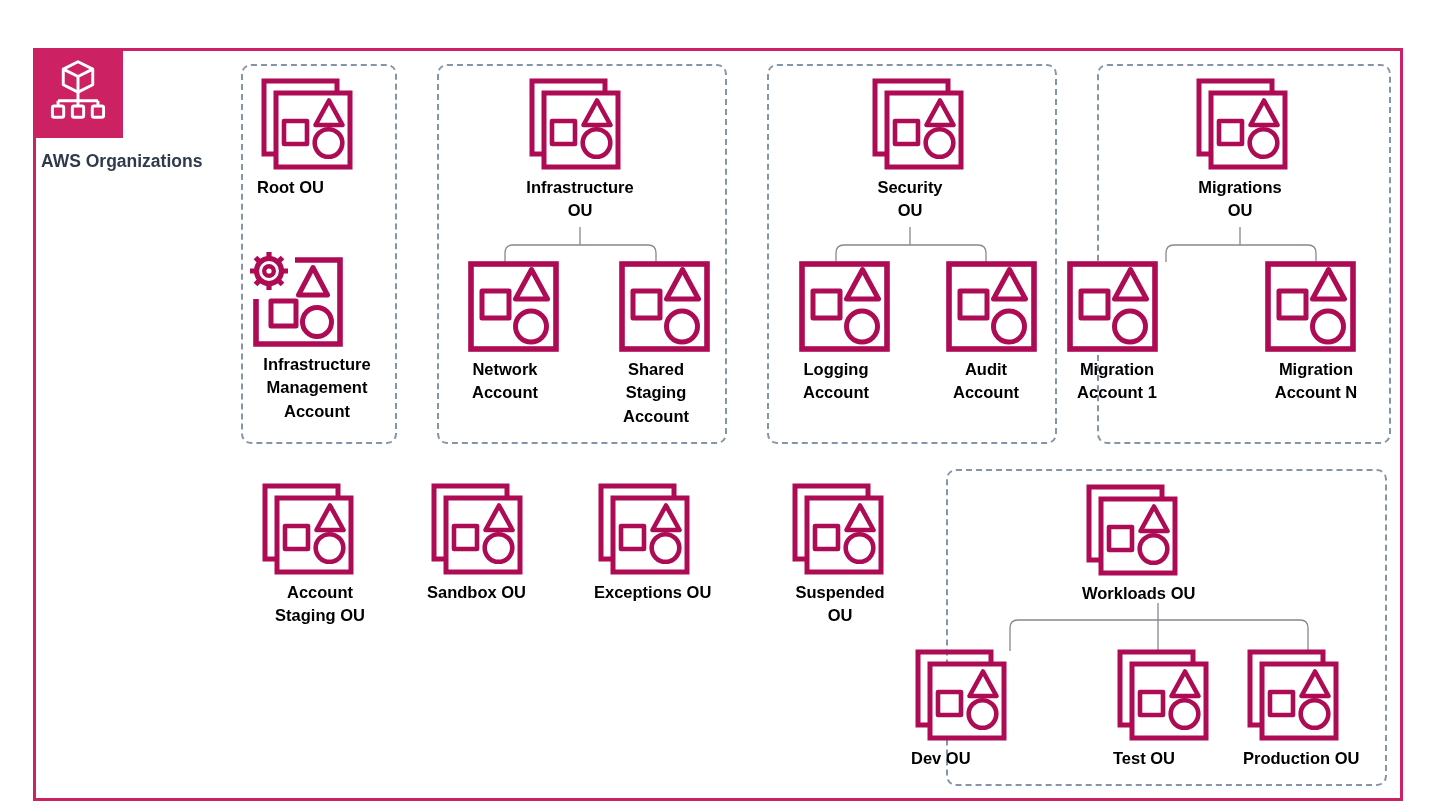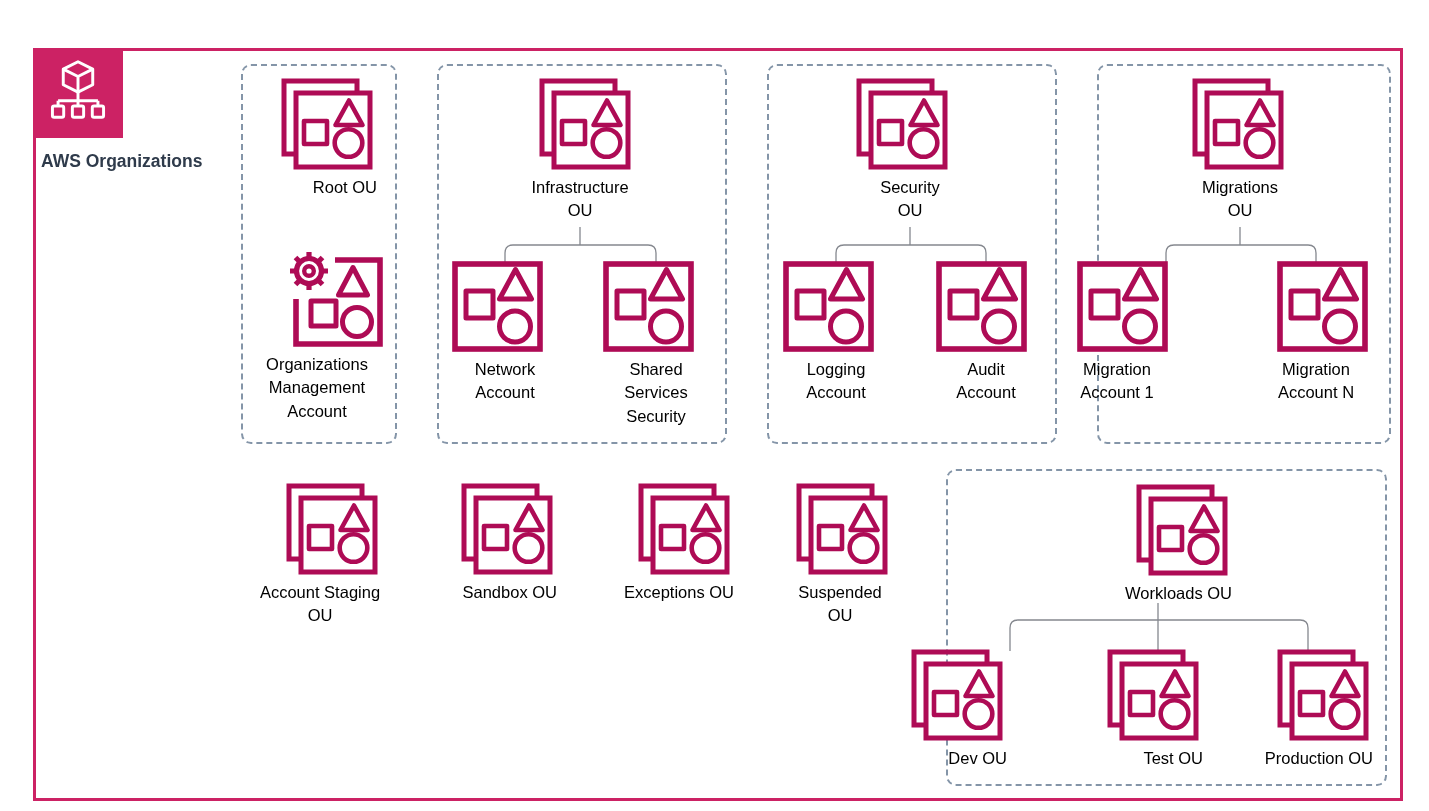--- a/index.html
+++ b/index.html
@@ -17,21 +17,21 @@
   }
   .logo svg{width:78px;height:78px;}
   .title{
     position:absolute;left:41px;top:131px;
     font-size:17.5px;font-weight:bold;color:#2F3B4B;white-space:nowrap;
   }
   .group{
     position:absolute;border:2px dashed #8495A8;border-radius:10px;background:transparent;
   }
   .connectors{position:absolute;left:0;top:0;width:1429px;height:811px;pointer-events:none;}
-  .node{position:absolute;display:flex;flex-direction:column;align-items:flex-end;}
+  .node{position:absolute;display:flex;flex-direction:column;align-items:flex-start;font-weight:bold;}
   .icon{width:100px;height:100px;color:#AE0B55;flex:0 0 auto;}
   .label{
     margin-top:2px;text-align:center;font-size:16.5px;line-height:1.42;color:#000;
   }
   .defs{position:absolute;width:0;height:0;overflow:hidden;}
 </style>
 </head>
 <body>
 
 <svg class="defs" aria-hidden="true">
@@ -116,42 +116,42 @@
     <svg class="icon">
         <use href="#sym-ou"></use>
       </svg>
     <div class="label">Root OU</div>
   </div>
 
   <div class="node" style="left:247px;top:231px;width:140px">
     <svg class="icon">
         <use href="#sym-mgmt"></use>
       </svg>
-    <div class="label">Organizations Management Account</div>
+    <div class="label">Infrastructure Management Account</div>
   </div>
 
   <div class="node" style="left:463px;top:236px;width:84px">
     <svg class="icon">
         <use href="#sym-account"></use>
       </svg>
     <div class="label">Network Account</div>
   </div>
 
   <div class="node" style="left:525px;top:54px;width:110px">
     <svg class="icon">
         <use href="#sym-ou"></use>
       </svg>
     <div class="label">Infrastructure OU</div>
   </div>
 
   <div class="node" style="left:614px;top:236px;width:84px">
     <svg class="icon">
         <use href="#sym-account"></use>
       </svg>
-    <div class="label">Shared Services Security</div>
+    <div class="label">Shared Staging Account</div>
   </div>
 
   <div class="node" style="left:868px;top:54px;width:84px">
     <svg class="icon">
         <use href="#sym-ou"></use>
       </svg>
     <div class="label">Security OU</div>
   </div>
 
   <div class="node" style="left:794px;top:236px;width:84px">

